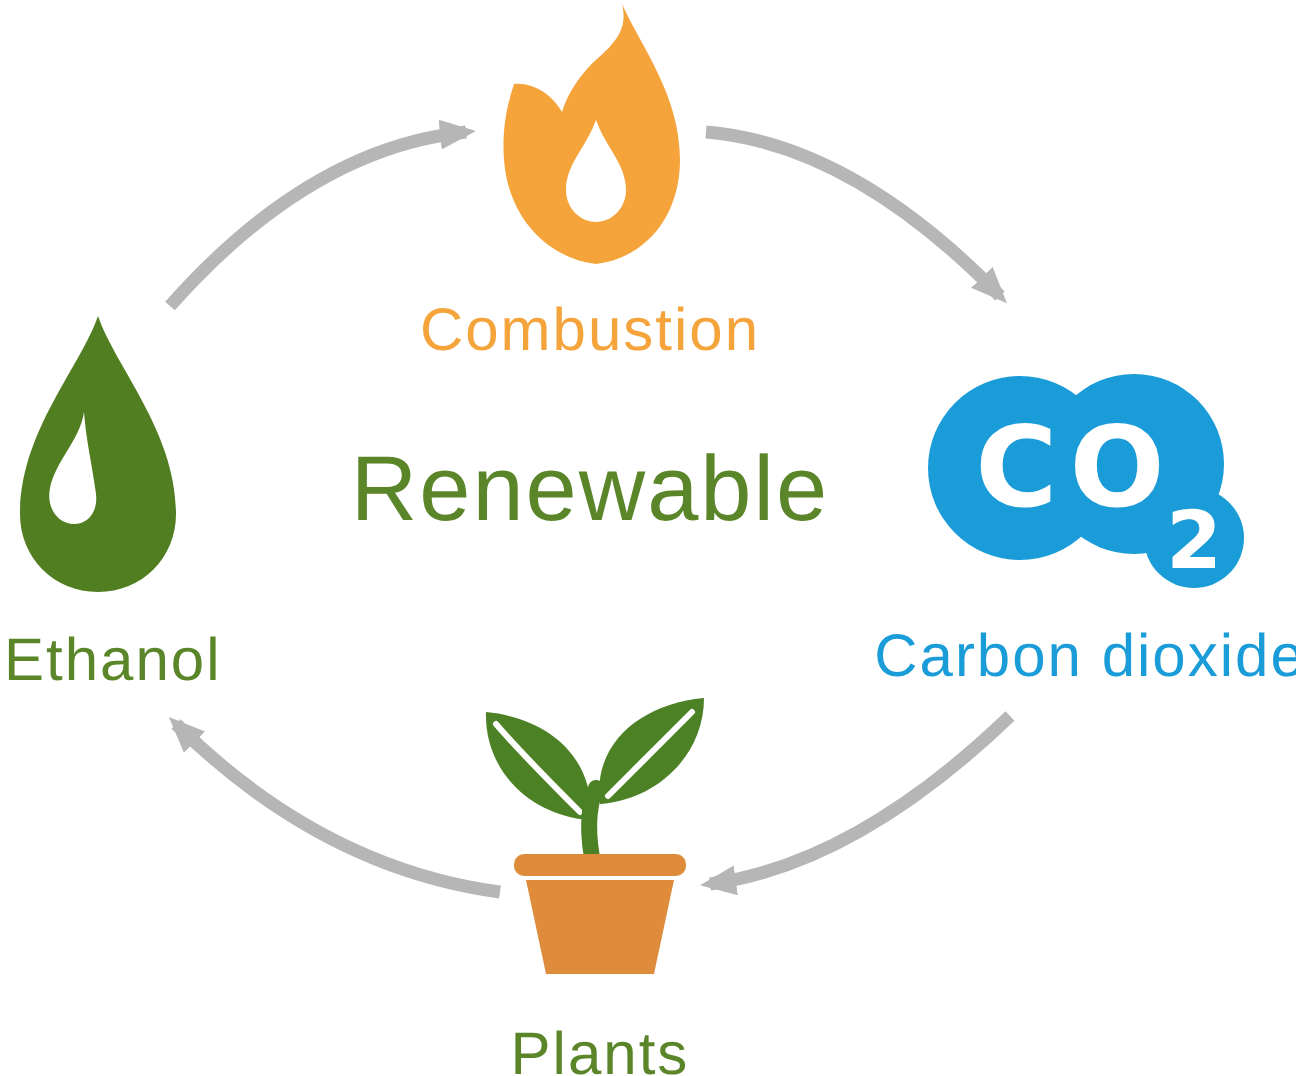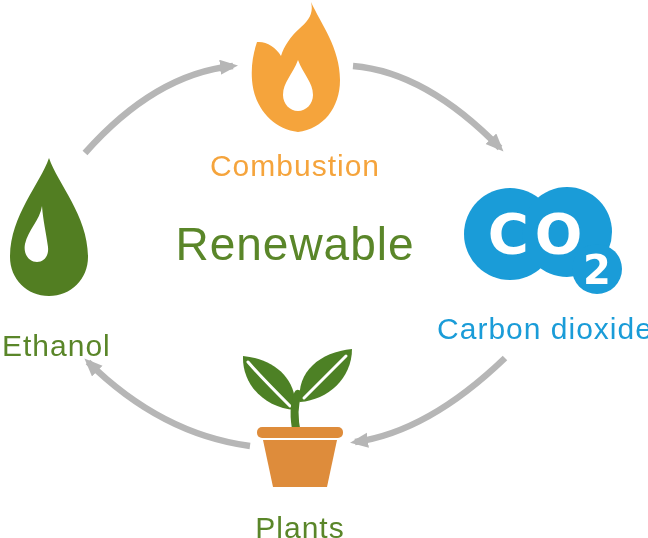--- a/index.html
+++ b/index.html
@@ -7,21 +7,21 @@
     position:relative;width:648px;height:538px;background:#fff;
     overflow:hidden;font-family:"Liberation Sans",sans-serif;
   }
   .abs{position:absolute;}
   .label{
     font-size:30px;letter-spacing:1px;text-align:center;
     white-space:nowrap;font-weight:400;
   }
   .label-combustion{color:var(--flame-orange,#F5A43C);left:145px;top:149px;width:300px;}
   .label-co2{color:var(--co2-blue,#1A9CD8);left:395px;top:312px;width:300px;}
-  .label-ethanol{color:var(--text-green,#5A8629);left:2px;top:314px;width:120px;text-align:left;margin-top:15px;}
+  .label-ethanol{color:var(--text-green,#5A8629);left:2px;top:314px;width:120px;text-align:left;}
   .label-plants{color:var(--text-green,#5A8629);left:200px;top:511px;width:200px;}
   .title{
     color:var(--text-green,#5A8629);left:145px;top:218px;width:300px;
     font-size:46px;line-height:52px;font-weight:300;letter-spacing:1px;
     text-align:center;
   }
   .arrow-path{stroke:var(--arrow-gray,#B6B6B6);stroke-width:6.5;fill:none;}
   .arrow-head{fill:var(--arrow-gray,#B6B6B6);}
   .flame-fill{fill:var(--flame-orange,#F5A43C);}
   .drop-fill{fill:var(--icon-green,#527E22);}

